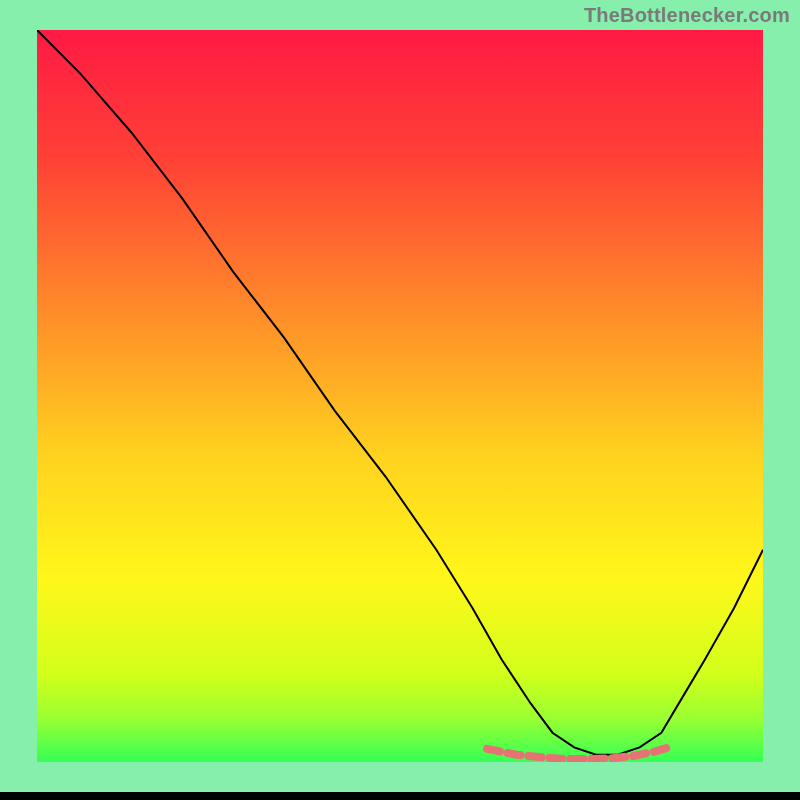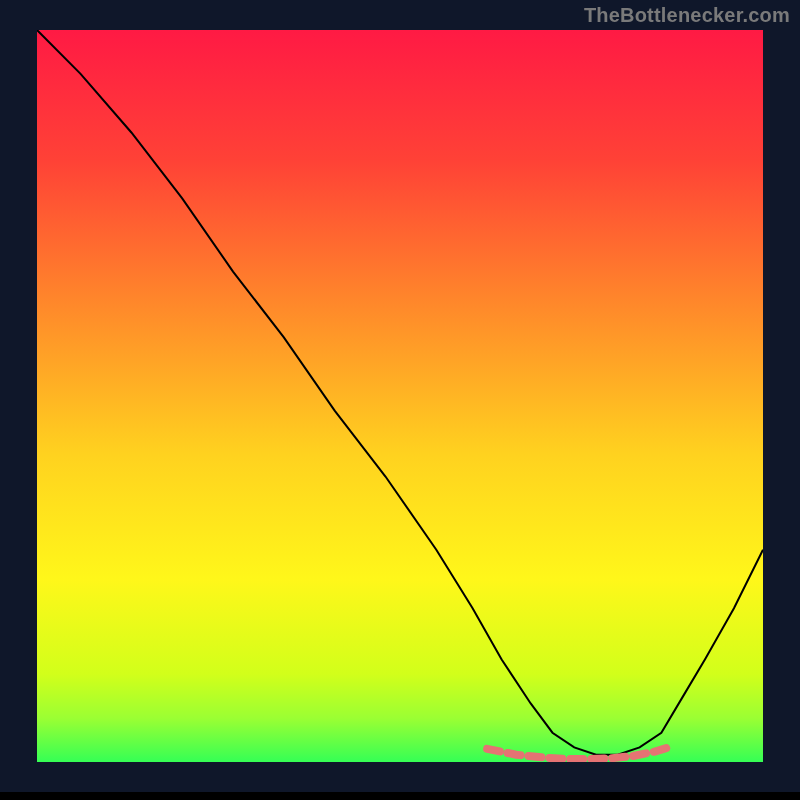--- a/index.html
+++ b/index.html
@@ -1,17 +1,17 @@
 <!DOCTYPE html>
 <html><head>
 <meta charset="utf-8">
 <style>
   * { margin: 0; padding: 0; box-sizing: border-box; }
   html, body { width: 800px; height: 800px; background: #000; overflow: hidden; font-family: Arial, Helvetica, sans-serif; }
-  .stage { position: relative; width: 800px; height: 792px; background: #0f172a; }
+  .stage { position: relative; width: 800px; height: 792px; background: #86efac; }
   .attribution { position: absolute; top: 4px; right: 10px; color: #7a7a7a; font-size: 20px; font-weight: 600; letter-spacing: 0.2px; }
   .plot { position: absolute; }
   
   .gradient-rect { }
   .curve { fill: none; stroke: #000; stroke-width: 2; }
   .highlight { fill: none; stroke: #e57373; stroke-width: 8; stroke-linecap: round; stroke-dasharray: 13 8; }
 </style>
 </head>
 <body>
 

